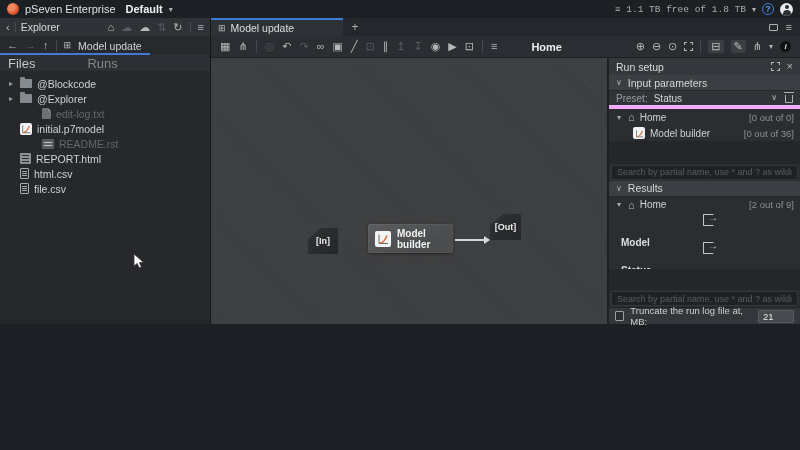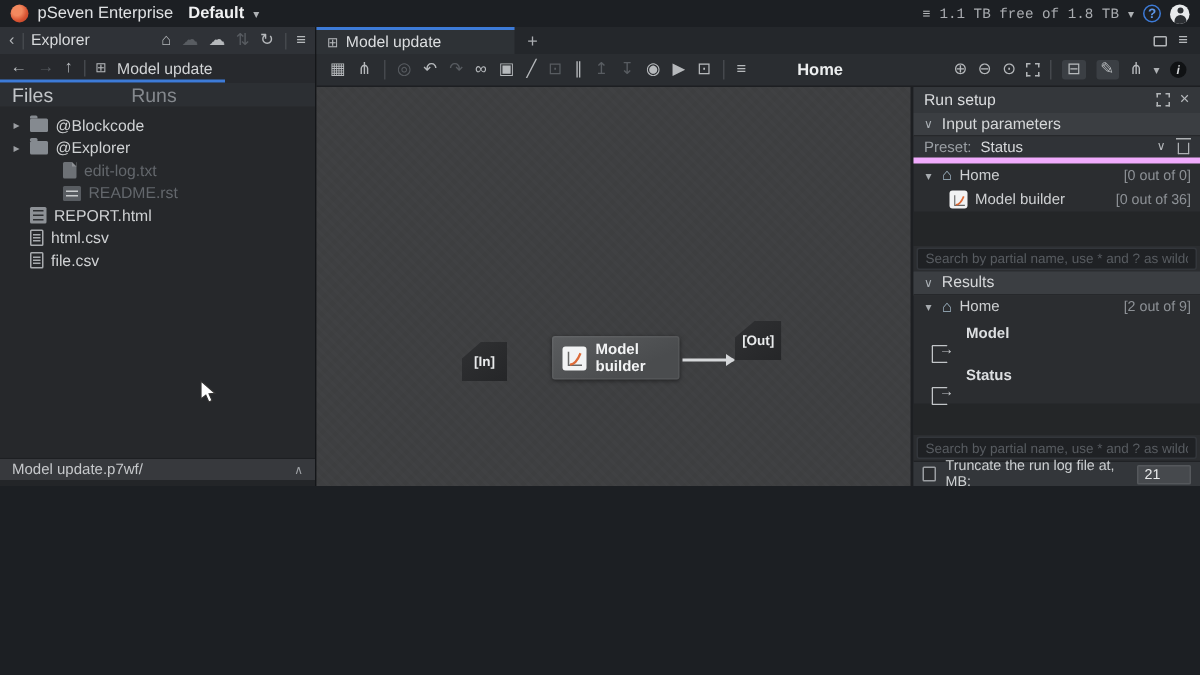--- a/index.html
+++ b/index.html
@@ -113,21 +113,21 @@
   .trow .twist { width:8px; font-size:8px; color:#a7abaf; text-align:center; }
   .trow .homeic { color:#a6bccc; font-size:11px; }
   .trow.child { padding-left:24px; }
   .listvoid { background:#242628; }
   .lv1 { flex:1.08; }
   .lv2 { flex:1; }
   .searchrow { height:17px; padding:1px 2px; background:#2b2d30; }
   .searchrow input { width:100%; height:100%; background:#1f2124; border:1px solid #33363b; border-radius:2px;
     color:#d0d2d4; font-size:9px; padding:0 5px; font-family:"Liberation Sans", sans-serif; outline:none; }
   .searchrow input::placeholder { color:#585c61; }
-  .resitem { height:28px; display:flex; align-items:flex-end; gap:8px; padding-left:12px; }
+  .resitem { height:28px; display:flex; align-items:center; gap:8px; padding-left:12px;flex-direction:column; }
   .resitem .rlabel { font-weight:bold; font-size:10px; color:#dddfe1; align-self:flex-start; margin-top:4px; }
   .i-export { position:relative; width:15px; height:12px; flex:0 0 auto; }
   .i-export::before { content:""; position:absolute; left:0; top:1px; width:9px; height:10px; border:1px solid #c2c5c8; border-right-color:transparent; border-radius:1px; }
   .i-export::after { content:"\2192"; position:absolute; right:0; top:-1px; color:#c2c5c8; font-size:10px; }
   .truncrow { height:17px; background:#33363a; border-top:1px solid #202225; display:flex; align-items:center; gap:6px; padding:0 6px; font-size:9.5px; color:#cdd0d2; }
   .checkbox { width:10px; height:10px; border:1px solid #9a9da1; border-radius:1px; background:#2b2d30; }
   .mbinput { margin-left:auto; width:36px; height:13px; background:#46494d; border:1px solid #55585c;
     border-radius:1px; color:#e7e9ea; font-size:9.5px; padding:0 4px; font-family:Liberation Sans, sans-serif; outline:none; }
 
   
@@ -191,44 +191,50 @@
         <div class="frow">
           <span class="exp">▸</span>
           <span class="i-folder"></span>
           <span>@Explorer</span>
         </div>
         <div class="frow dim">
           <span class="exp"></span>
           <span class="i-file dark"></span>
           <span>edit-log.txt</span>
         </div>
+        <div class="frow">
+          <span class="exp"></span>
+          <span class="i-modelbox">
+              <svg width="10" height="10" viewBox="0 0 12 12">
+                <path d="M2 1.5 v9 h9" stroke="#666" stroke-width="1" fill="none"></path>
+                <path d="M3 10 C 6 10 8 7.5 10 2.5" stroke="#dd6a38" stroke-width="1.4" fill="none"></path>
+              </svg>
+            </span>
+          <span>initial.p7model</span>
+        </div>
         <div class="frow dim">
           <span class="exp"></span>
           <span class="i-readme"></span>
           <span>README.rst</span>
         </div>
         <div class="frow">
           <span class="exp"></span>
           <span class="i-html"></span>
           <span>REPORT.html</span>
         </div>
         <div class="frow">
           <span class="exp"></span>
           <span class="i-csv"></span>
           <span>html.csv</span>
         </div>
         <div class="frow">
           <span class="exp"></span>
           <span class="i-csv"></span>
           <span>file.csv</span>
         </div>
-      </div>
-      <div class="ex-status">
-        <span>Model update.p7wf/</span>
-        <span class="up">∧</span>
       </div>
       <div class="ex-footgap"></div>
     </div>
 
     <div class="centercol">
 
       <div class="tabbarrow">
         <div class="wf-tab">
           <span class="ico fs9">⊞</span>
           <span>Model update</span>

